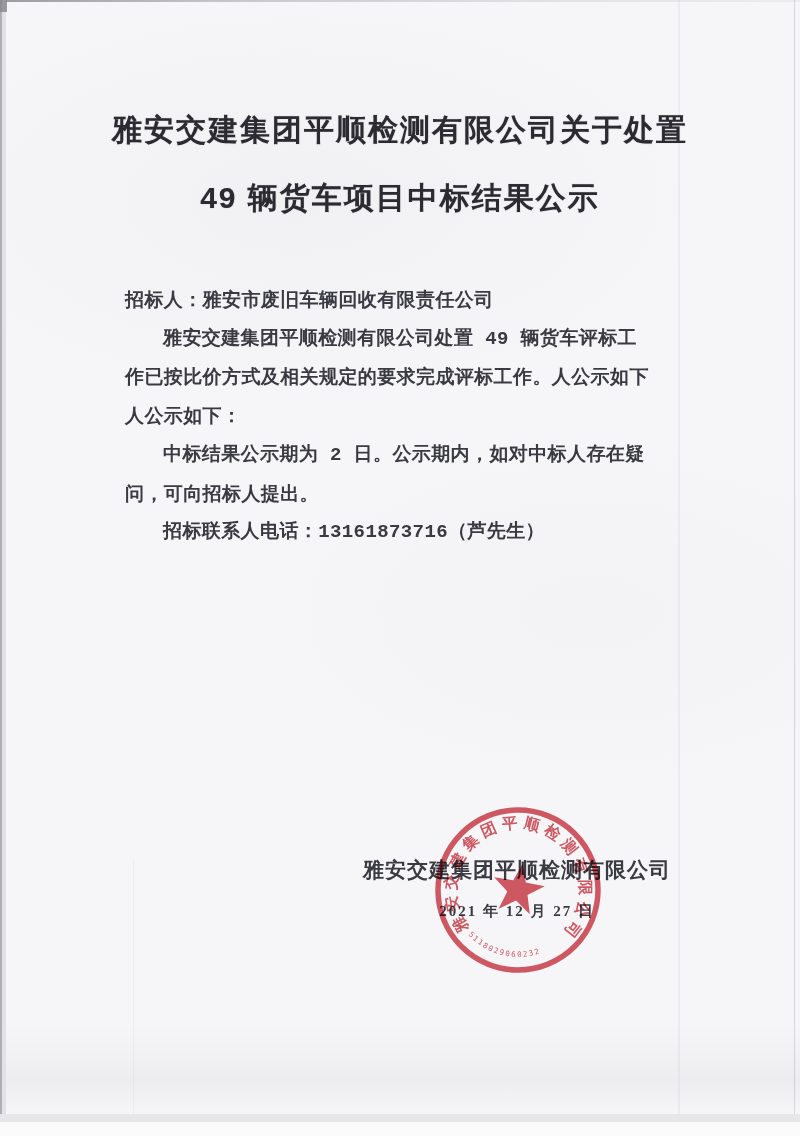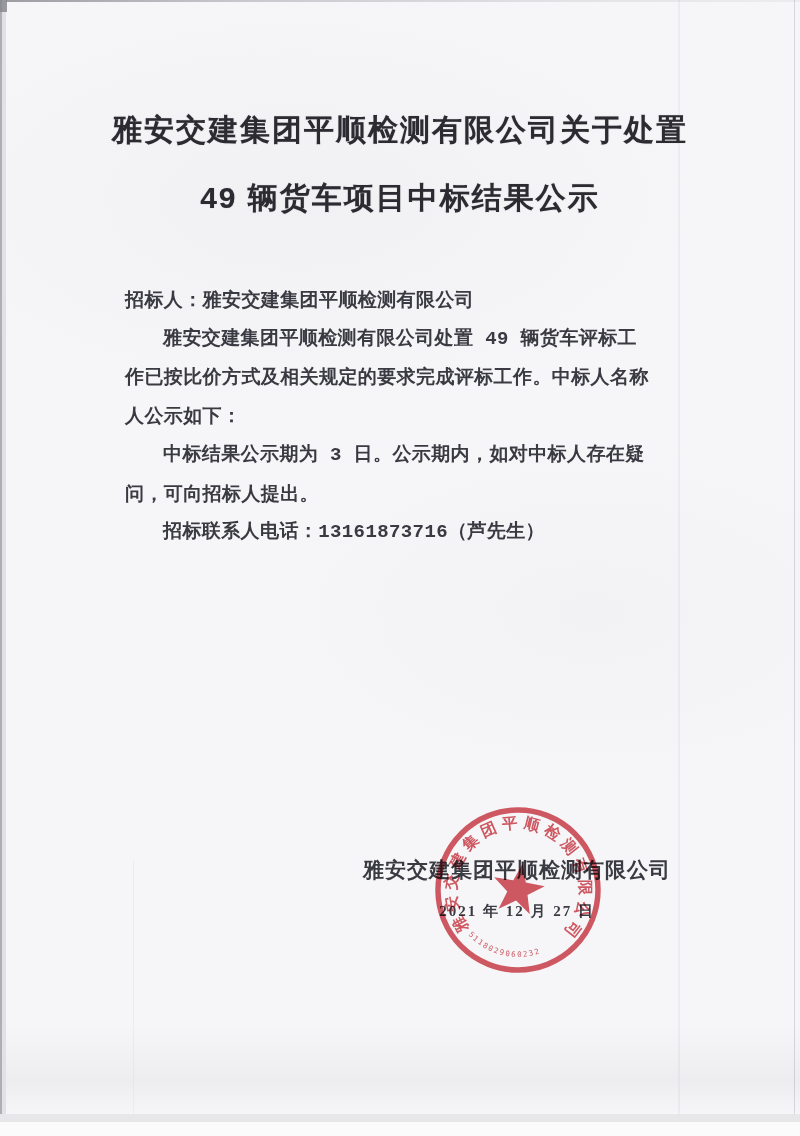--- a/index.html
+++ b/index.html
@@ -83,25 +83,25 @@
   <div class="fold-line"></div>
   <div class="fold-line2"></div>
   <div class="edge-right"></div>
 
   <div class="title-block">
     <div>雅安交建集团平顺检测有限公司关于处置</div>
     <div>49 辆货车项目中标结果公示</div>
   </div>
 
   <div class="body-block">
-    <div class="body-line">招标人：雅安交建集团平顺检测有限公司</div>
+    <div class="body-line">招标人：雅安市废旧车辆回收有限责任公司</div>
     <div class="body-line indent">雅安交建集团平顺检测有限公司处置 49 辆货车评标工</div>
-    <div class="body-line">作已按比价方式及相关规定的要求完成评标工作。中标人名称</div>
+    <div class="body-line">作已按比价方式及相关规定的要求完成评标工作。人公示如下</div>
     <div class="body-line">人公示如下：</div>
-    <div class="body-line indent">中标结果公示期为 3 日。公示期内，如对中标人存在疑</div>
+    <div class="body-line indent">中标结果公示期为 2 日。公示期内，如对中标人存在疑</div>
     <div class="body-line">问，可向招标人提出。</div>
     <div class="body-line indent">招标联系人电话：13161873716（芦先生）</div>
   </div>
 
   <div class="signature-block">
     <div class="signature-company">雅安交建集团平顺检测有限公司</div>
     <div class="signature-date">2021 年 12 月 27 日</div>
   </div>
 
   <svg class="seal" viewBox="0 0 230 230" aria-hidden="true">

